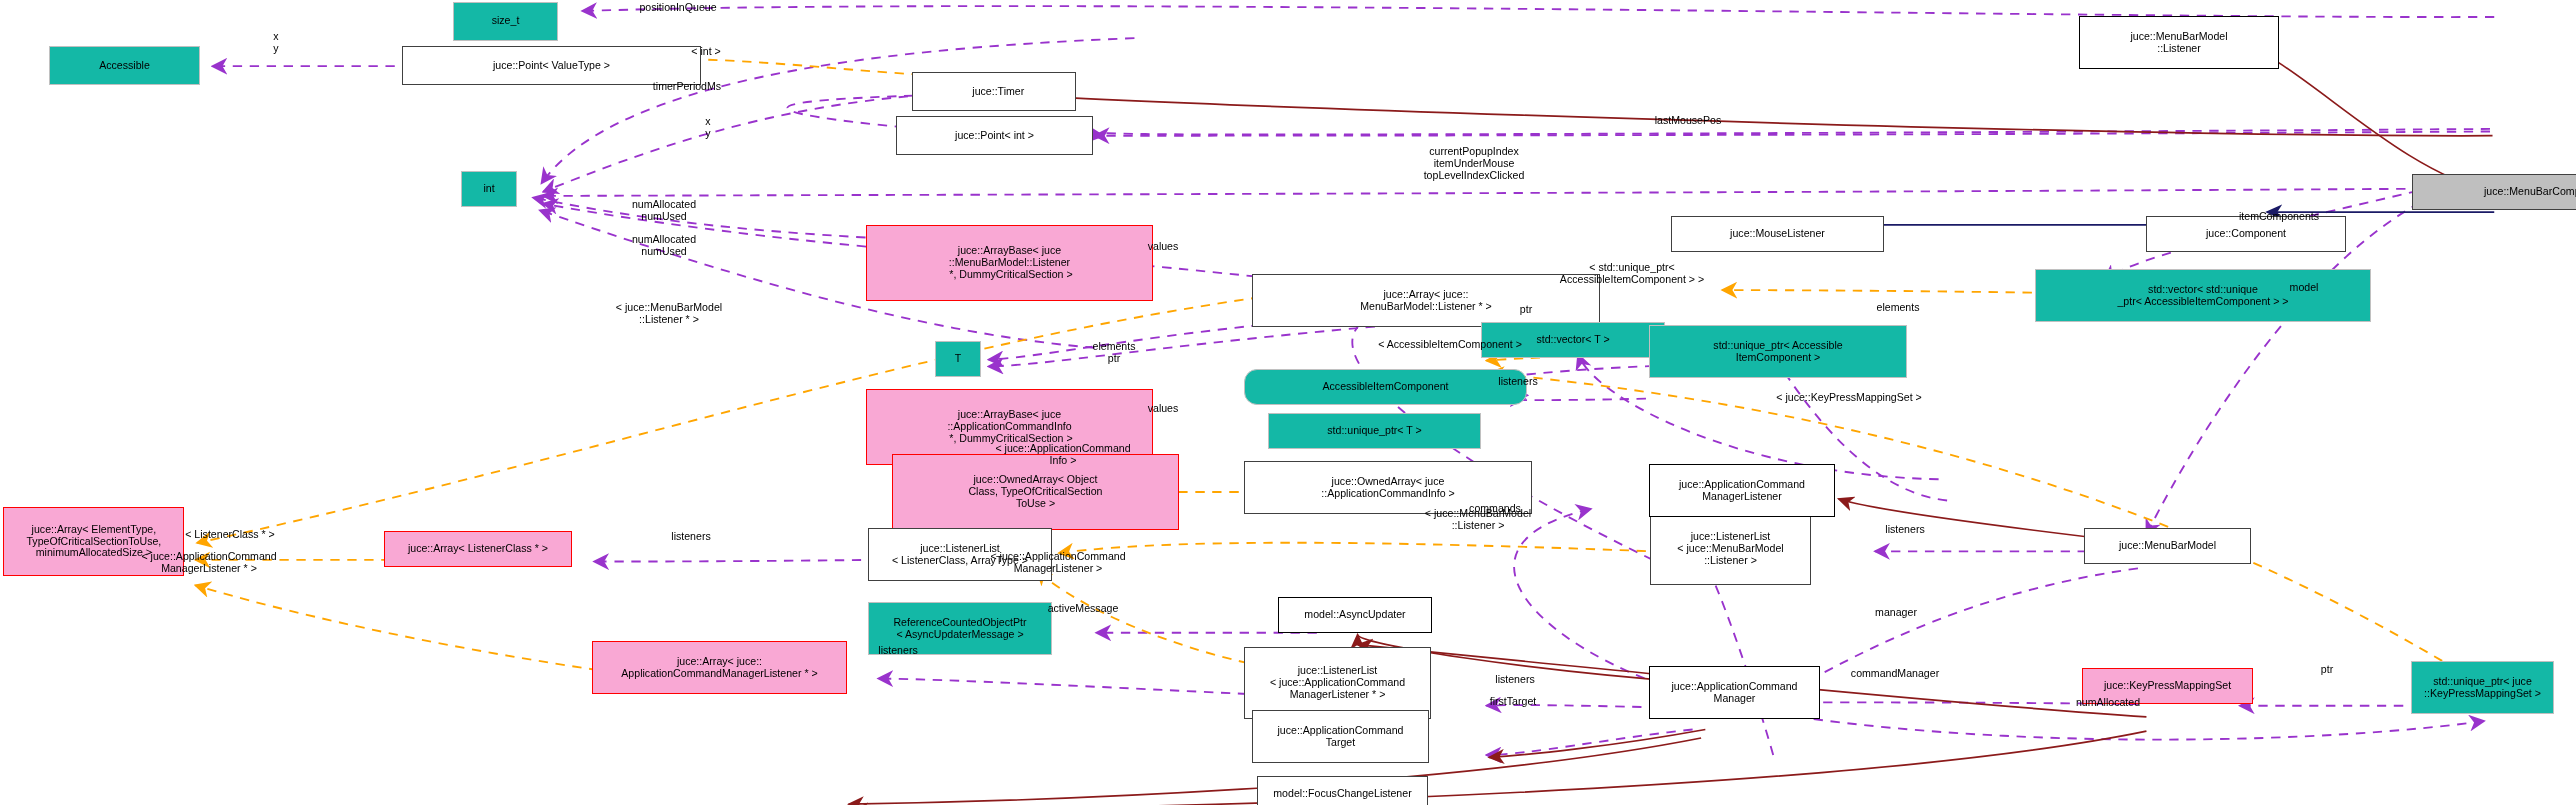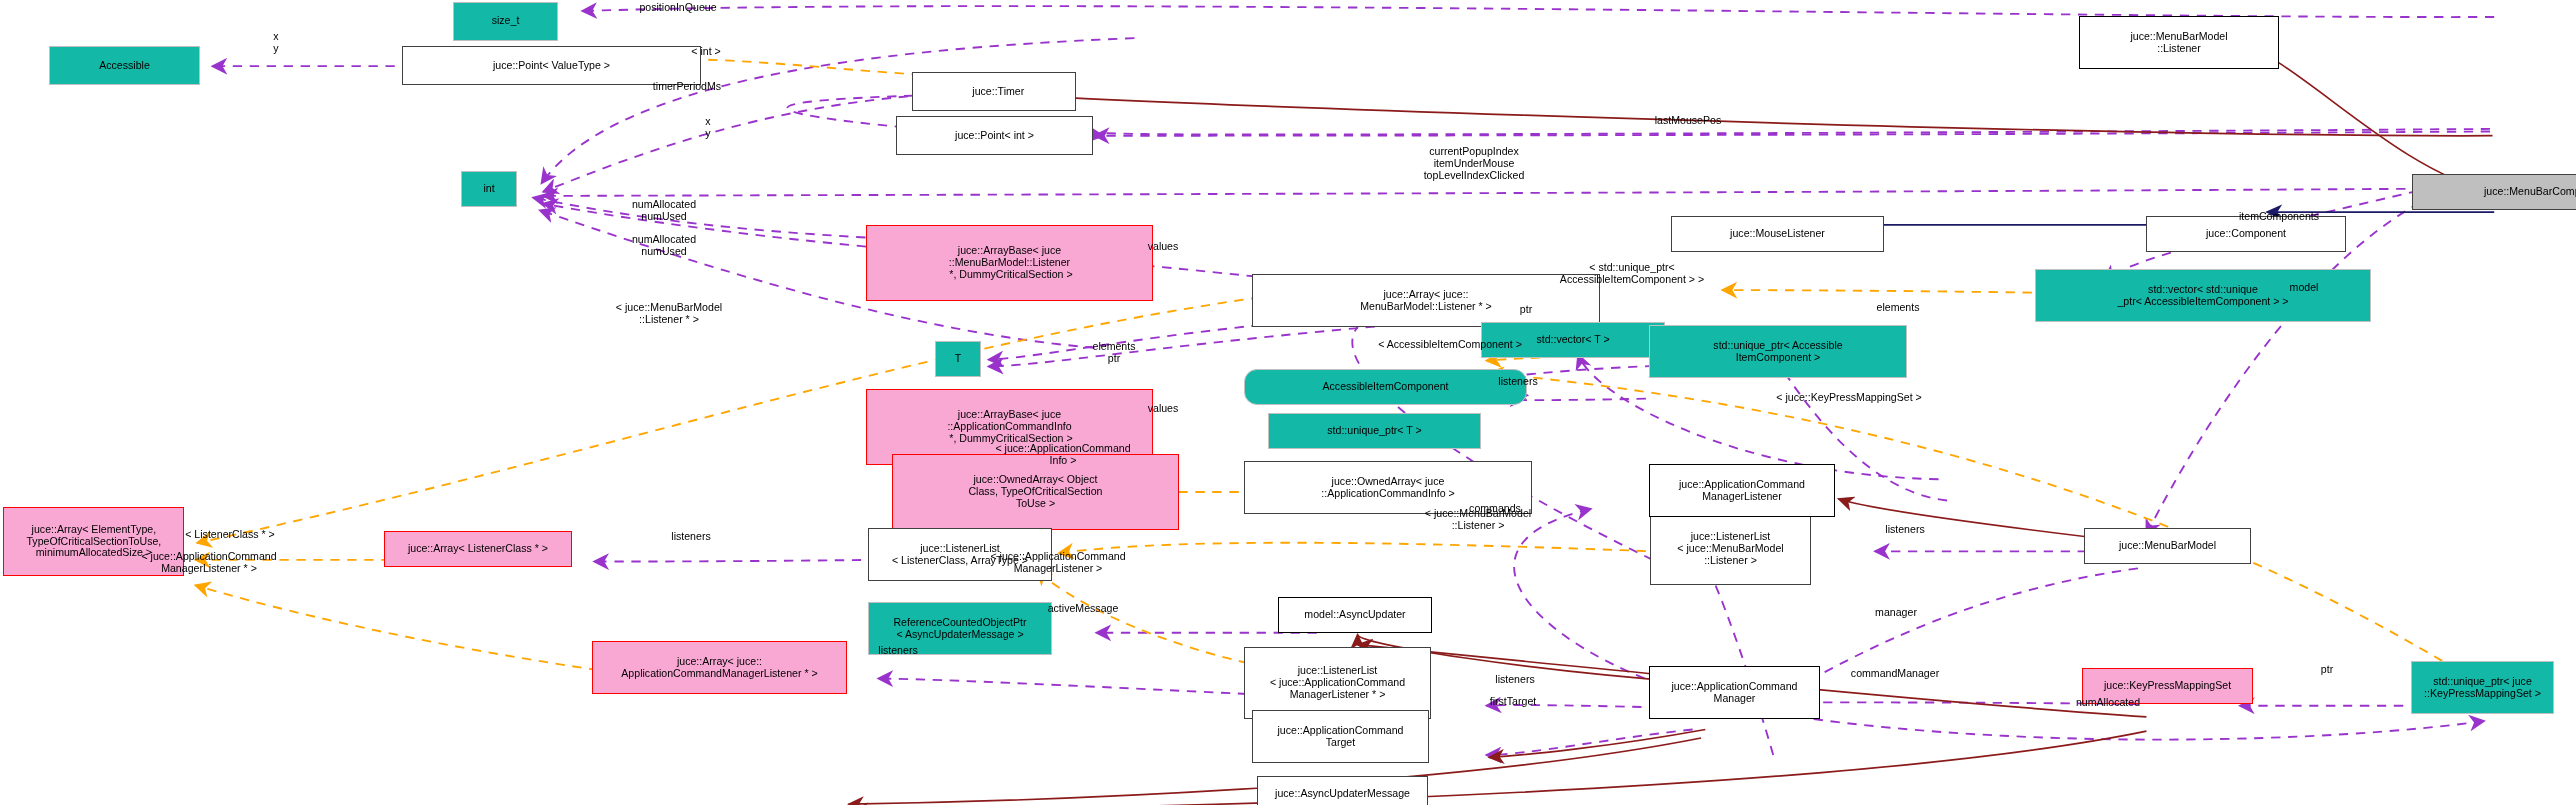--- a/index.html
+++ b/index.html
@@ -236,21 +236,21 @@
       <div class="node b-dark" style="left: 1244px; top: 647px; width: 187px; min-height: 72px;"><span>juce::ListenerList
 &lt; juce::ApplicationCommand
 ManagerListener * &gt;</span></div>
       <div class="node b-black" style="left: 1649px; top: 666px; width: 171px; min-height: 53px;"><span>juce::ApplicationCommand
 Manager</span></div>
       <div class="node b-red" style="left: 2074px; top: 668px; width: 171px; min-height: 36px; margin-left: 8px;"><span>juce::KeyPressMappingSet</span></div>
       <div class="node b-grey" style="left: 2411px; top: 661px; width: 143px; min-height: 53px;"><span>std::unique_ptr&lt; juce
 ::KeyPressMappingSet &gt;</span></div>
       <div class="node b-dark" style="left: 1252px; top: 710px; width: 177px; min-height: 53px;"><span>juce::ApplicationCommand
 Target</span></div>
-      <div class="node b-dark" style="left: 1257px; top: 776px; width: 171px; min-height: 36px;"><span>juce::AsyncUpdaterMessage</span></div>
+      <div class="node b-dark" style="left: 1257px; top: 776px; width: 171px; min-height: 36px;"><span>model::FocusChangeListener</span></div>
     </div>
 
   <div id="label-layer">
       <div class="edge-label" style="left: 678px; top: 1.7px; transform: translateX(-50%);">positionInQueue</div>
       <div class="edge-label" style="left: 276px; top: 31px; transform: translateX(-50%);">x
 y</div>
       <div class="edge-label" style="left: 706px; top: 46px; transform: translateX(-50%);">&lt; int &gt;</div>
       <div class="edge-label" style="left: 687px; top: 81px; transform: translateX(-50%);">timerPeriodMs</div>
       <div class="edge-label" style="left: 708px; top: 116px; transform: translateX(-50%);">x
 y</div>

